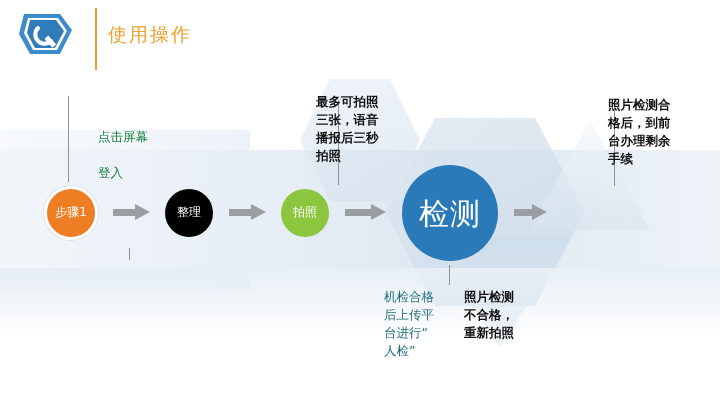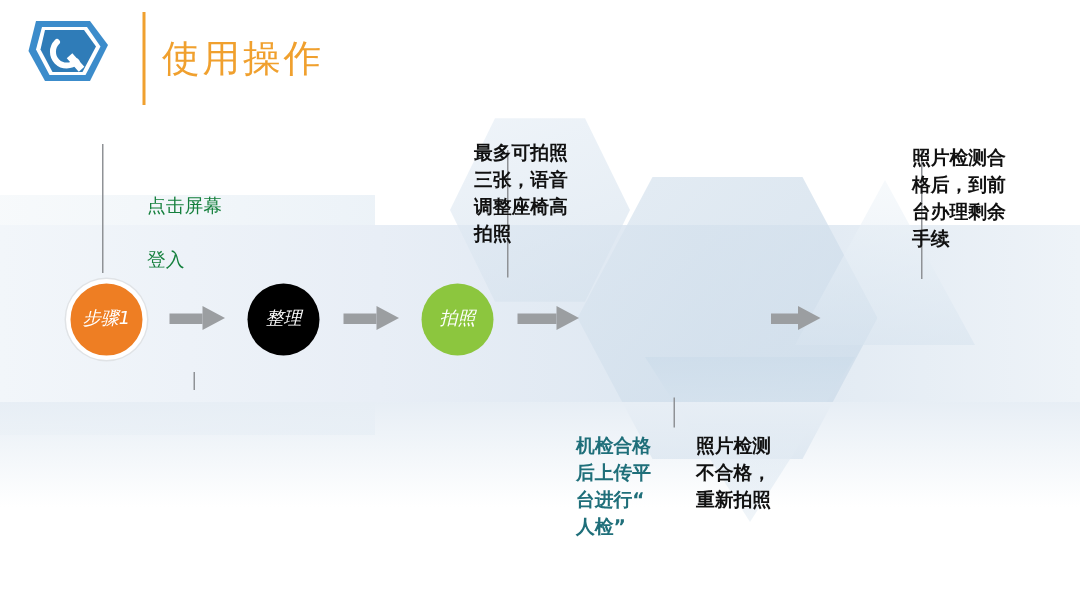--- a/index.html
+++ b/index.html
@@ -72,21 +72,21 @@
   
   .header-rule {
     position: absolute;
     left: 95px; top: 8px;
     width: 2px; height: 62px;
     background: #f0a02e;
   }
   .header-title {
     position: absolute;
     left: 108px; top: 22px;
-    font-size: 25px;
+    font-size: 19px;
     color: #f0a02e;
     letter-spacing: 2px;
     white-space: nowrap;
   }
   .logo {
     position: absolute;
     left: 16px; top: 8px;
     width: 60px; height: 58px;
   }
   .vline { position: absolute; width: 1px; background: #8f9296; }
@@ -106,21 +106,20 @@
   
   .node {
     position: absolute;
     border-radius: 50%;
     display: flex;
     align-items: center;
     justify-content: center;
     color: #ffffff;
     line-height: 1.1;
     box-sizing: border-box;
-    font-style: italic;
   }
   .node-1 {
     left: 44px; top: 186px;
     width: 54px; height: 54px;
     background: #ee7e23;
     border: 3px solid #ffffff;
     font-size: 12px;
     box-shadow: 0 0 0 1px #e0e3e6;
   }
   .node-2 {
@@ -151,21 +150,21 @@
 
   
   .anno {
     position: absolute;
     font-size: 12.5px;
     line-height: 1.45;
     white-space: pre-line;
   }
   .anno-plain { color: #15803d; }
   .anno-bold { color: #111111; font-weight: bold; }
-  .anno-teal { color: #1f6f7a; font-weight: bold; }
+  .anno-teal { color: #1f6f7a; font-weight: normal; }
 
   .a-click   { left: 98px;  top: 128px; }
   .a-body    { left: 88px;  top: 256px; }
   .a-photo   { left: 316px; top: 93px;  }
   .a-machine { left: 384px; top: 288px; }
   .a-fail    { left: 464px; top: 288px; }
   .a-pass    { left: 608px; top: 96px;  }
 </style>
 </head>
 <body>
@@ -218,27 +217,30 @@
 
   <div class="node node-1">
     <span>步骤1</span>
   </div>
   <div class="node node-2">
     <span>整理</span>
   </div>
   <div class="node node-3">
     <span>拍照</span>
   </div>
+  <div class="node node-4">
+    <span>检测</span>
+  </div>
 
   <div class="anno anno-plain a-click">点击屏幕
 
 登入</div>
   <div class="anno anno-bold a-photo">最多可拍照
 三张，语音
-调整座椅高
+播报后三秒
 拍照</div>
   <div class="anno anno-teal a-machine">机检合格
 后上传平
 台进行“
 人检”</div>
   <div class="anno anno-bold a-fail">照片检测
 不合格，
 重新拍照</div>
   <div class="anno anno-bold a-pass">照片检测合
 格后，到前

